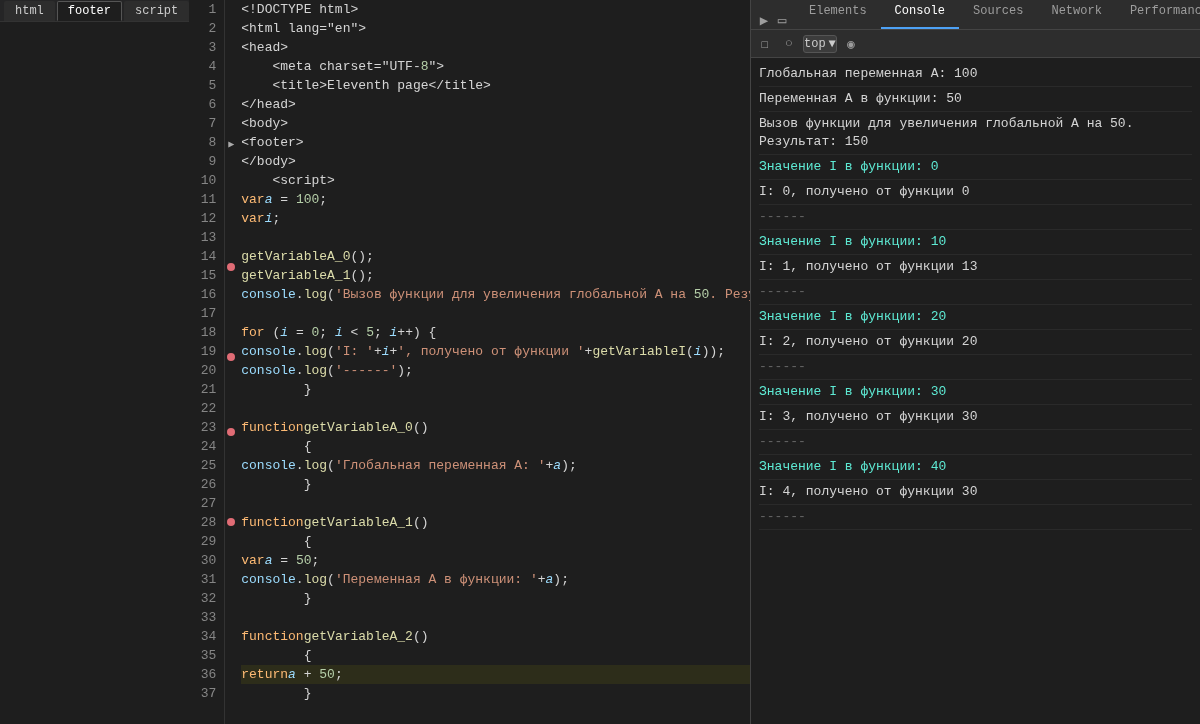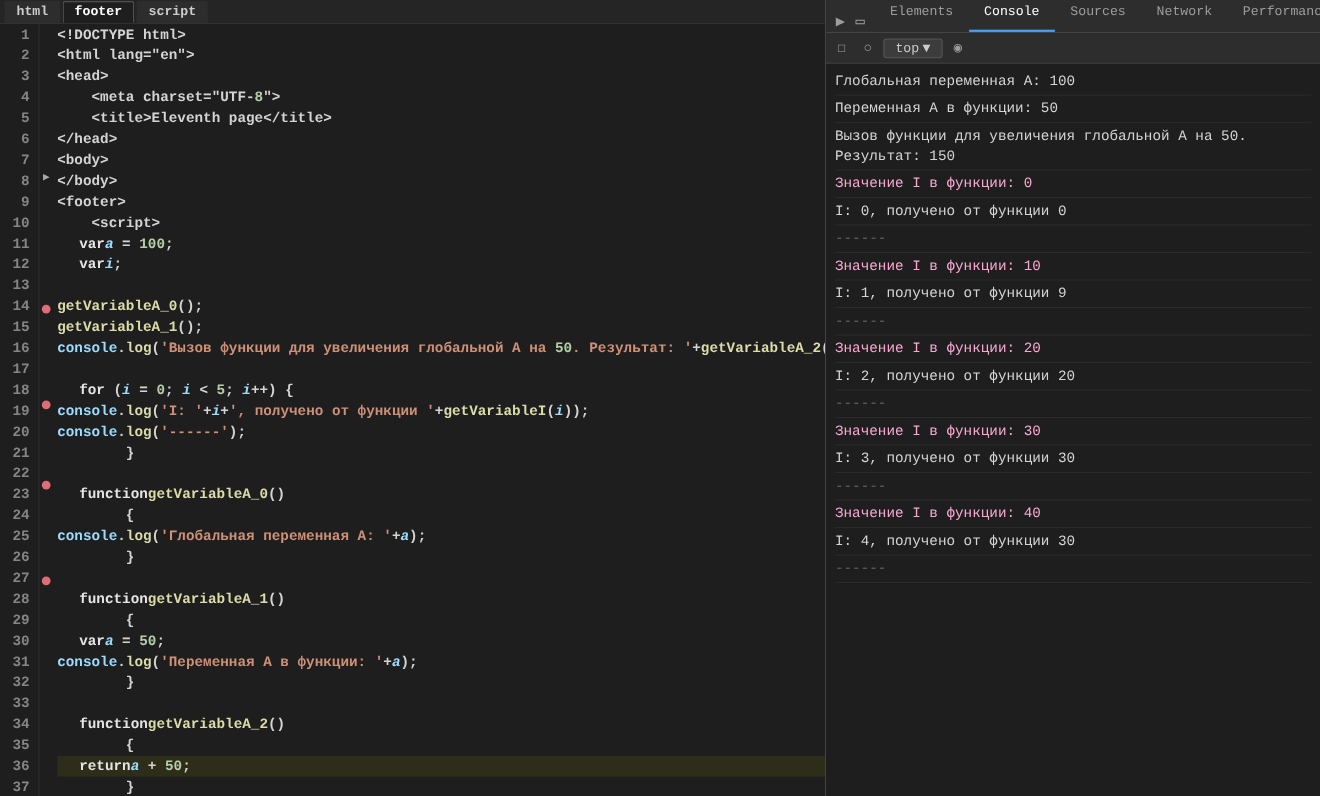--- a/index.html
+++ b/index.html
@@ -11,28 +11,27 @@
       width: 1200px;
       height: 724px;
       overflow: hidden;
       display: flex;
       flex-direction: column;
     }
 
     
     .editor-area {
       display: flex;
-      flex-direction: column;
+      flex-direction: row;
       width: 750px;
       height: 724px;
       background: #1e1e1e;
       position: absolute;
       left: 0;
       top: 0;
-      font-weight: bold;
     }
 
     
     .file-tabs {
       display: flex;
       background: #252526;
       border-bottom: 1px solid #333;
       height: 22px;
       align-items: center;
       padding-left: 4px;
@@ -109,21 +108,21 @@
       white-space: pre;
       font-size: 13px;
       display: flex;
       align-items: center;
     }
     .code-line.highlighted {
       background: #2d2d1a;
     }
 
     
-    .kw { color: #e5e5e5; margin-left: 20px; }
+    .kw { color: #fdba74; }
     .fn { color: #dcdcaa; }
     .str { color: #ce9178; }
     .num { color: #b5cea8; }
     .var { color: #9cdcfe; }
     .italic { font-style: italic; }
 
     
     .bp-dot {
       width: 8px;
       height: 8px;
@@ -202,21 +201,21 @@
       justify-content: center;
       color: #9d9d9d;
       font-size: 13px;
     }
     .top-selector {
       display: flex;
       align-items: center;
       background: #3c3c3c;
       border: 1px solid #555;
       border-radius: 3px;
-      padding: 1px 10px;
+      padding: 1px 0;
       font-size: 12px;
       color: #ccc;
       cursor: pointer;
       gap: 3px;
     }
     .filter-input {
       flex: 1;
       background: #3c3c3c;
       border: 1px solid #555;
       border-radius: 3px;
@@ -238,21 +237,21 @@
       border-bottom: 1px solid #2a2a2a;
       font-size: 13px;
       line-height: 18px;
       color: #d4d4d4;
       white-space: pre-wrap;
     }
     .console-entry.separator {
       color: #666;
     }
     .console-entry.label-line {
-      color: #f9a8d4;
+      color: #5eead4;
     }
 
     
     ::-webkit-scrollbar { width: 8px; height: 8px; }
     ::-webkit-scrollbar-track { background: #1e1e1e; }
     ::-webkit-scrollbar-thumb { background: #555; border-radius: 4px; }
   </style>
 </head>
 <body>
 
@@ -366,22 +365,22 @@
       </div>
 
     <div class="code-lines" id="code-col">
         <div class="code-line">&lt;!DOCTYPE html&gt;</div>
         <div class="code-line">&lt;html lang="en"&gt;</div>
         <div class="code-line">&lt;head&gt;</div>
         <div class="code-line">    &lt;meta charset="UTF-<span class="num">8</span>"&gt;</div>
         <div class="code-line">    &lt;title&gt;Eleventh page&lt;/title&gt;</div>
         <div class="code-line">&lt;/head&gt;</div>
         <div class="code-line">&lt;body&gt;</div>
+        <div class="code-line">&lt;footer&gt;</div>
         <div class="code-line">&lt;/body&gt;</div>
-        <div class="code-line">&lt;footer&gt;</div>
         <div class="code-line">    &lt;script&gt;</div>
         <div class="code-line">        <span class="kw">var</span> <span class="var italic">a</span> = <span class="num">100</span>;</div>
         <div class="code-line">        <span class="kw">var</span> <span class="var italic">i</span>;</div>
         <div class="code-line">&nbsp;</div>
         <div class="code-line">        <span class="fn">getVariableA_0</span>();</div>
         <div class="code-line">        <span class="fn">getVariableA_1</span>();</div>
         <div class="code-line">        <span class="var">console</span>.<span class="fn">log</span>(<span class="str">'Вызов функции для увеличения глобальной А на <span class="num">50</span>. Результат: '</span>+<span class="fn">getVariableA_2</span>());</div>
         <div class="code-line">&nbsp;</div>
         <div class="code-line">        <span class="kw">for</span> (<span class="var italic">i</span> = <span class="num">0</span>; <span class="var italic">i</span> &lt; <span class="num">5</span>; <span class="var italic">i</span>++) {</div>
         <div class="code-line">            <span class="var">console</span>.<span class="fn">log</span>(<span class="str">'I: '</span>+<span class="var italic">i</span>+<span class="str">', получено от функции '</span>+<span class="fn">getVariableI</span>(<span class="var italic">i</span>));</div>
@@ -433,21 +432,21 @@
   </div>
 
   <div class="console-output" id="console-out">
       <div class="console-entry">Глобальная переменная А: 100</div>
       <div class="console-entry">Переменная А в функции: 50</div>
       <div class="console-entry">Вызов функции для увеличения глобальной А на 50. Результат: 150</div>
       <div class="console-entry label-line">Значение I в функции: 0</div>
       <div class="console-entry">I: 0, получено от функции 0</div>
       <div class="console-entry separator">------</div>
       <div class="console-entry label-line">Значение I в функции: 10</div>
-      <div class="console-entry">I: 1, получено от функции 9</div>
+      <div class="console-entry">I: 1, получено от функции 13</div>
       <div class="console-entry separator">------</div>
       <div class="console-entry label-line">Значение I в функции: 20</div>
       <div class="console-entry">I: 2, получено от функции 20</div>
       <div class="console-entry separator">------</div>
       <div class="console-entry label-line">Значение I в функции: 30</div>
       <div class="console-entry">I: 3, получено от функции 30</div>
       <div class="console-entry separator">------</div>
       <div class="console-entry label-line">Значение I в функции: 40</div>
       <div class="console-entry">I: 4, получено от функции 30</div>
       <div class="console-entry separator">------</div>

